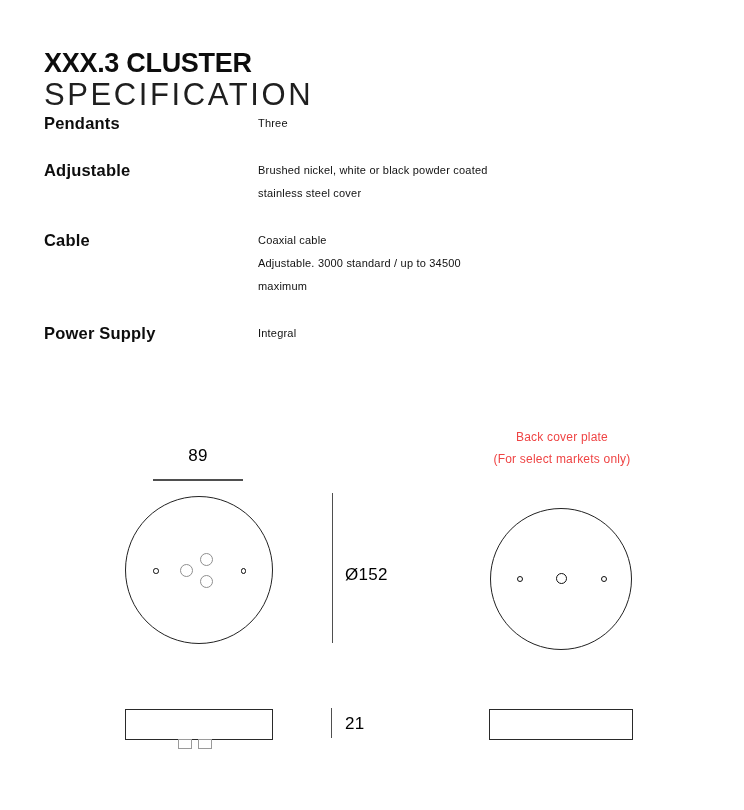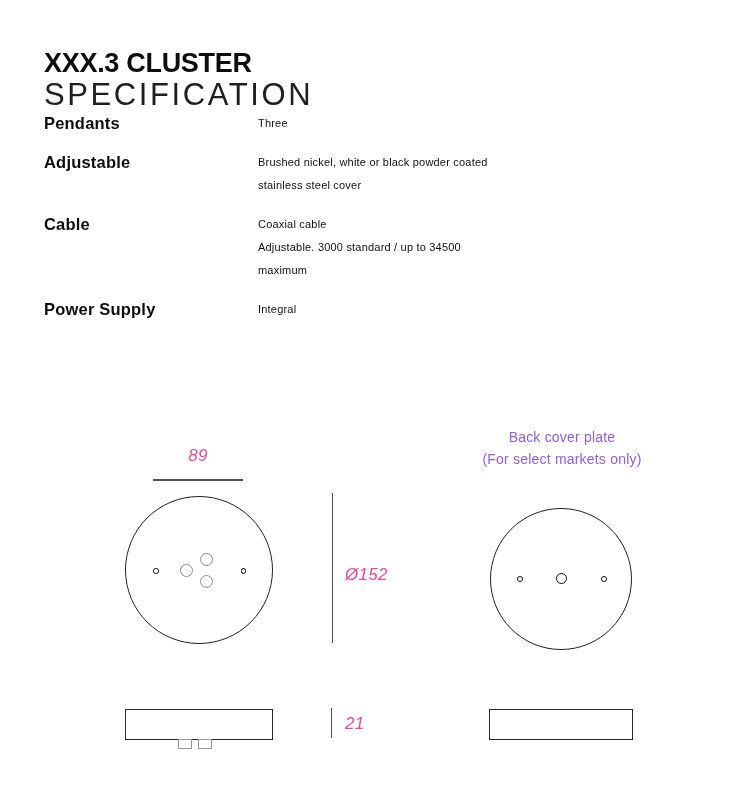--- a/index.html
+++ b/index.html
@@ -20,37 +20,36 @@
   }
   .subtitle {
     font-size: 31px; font-weight: 400; letter-spacing: 2.6px;
     color: #1f1f1f; line-height: 28px; margin-top: 2px;
   }
 
   
   .spec {
     position: absolute; left: 44px; top: 112px;
     display: grid; grid-template-columns: 214px 436px;
-    row-gap: 16px;
+    row-gap: 24px;
   }
   .spec-label {
     font-size: 16.5px; font-weight: bold; color: #0d0d0d;
     line-height: 23px; letter-spacing: 0.2px;
   }
   .spec-value {
     font-size: 11px; color: #111111; line-height: 23px;
     letter-spacing: 0.2px; white-space: pre-line;
   }
 
   
   .dwg { position: absolute; }
   .dim-text {
-    font-size: 17px; color: #ec4899; line-height: 20px;
+    font-size: 17px; color: #000000; line-height: 20px;
     letter-spacing: 0.3px;
-    font-style: italic;
   }
   .circle { border-radius: 50%; border: 1.3px solid #222222; }
   .hole-dark {
     width: 5.5px; height: 5.5px; border-radius: 50%;
     border: 1.7px solid #0a0a0a;
   }
   .hole-gray {
     width: 13px; height: 13px; border-radius: 50%;
     border: 1.2px solid #8f8f8f;
   }
@@ -60,21 +59,21 @@
   }
   .hole-mid {
     width: 11px; height: 11px; border-radius: 50%;
     border: 1.3px solid #111111;
   }
   .dim-hline { height: 2px; background: #4f4f4f; }
   .dim-vline { width: 1.5px; background: #4f4f4f; }
   .side-rect { border: 1.5px solid #2a2a2a; background: #ffffff; }
   .tab { border: 1.8px solid #9a9a9a; background: #ffffff; }
   .back-label {
-    font-size: 14px; color: #8b5cf6; line-height: 21.5px;
+    font-size: 12px; color: #ef4444; line-height: 21.5px;
     text-align: center; white-space: pre-line; letter-spacing: 0.2px;
   }
 </style>
 </head>
 <body>
 
 <div class="page">
 
   <div class="header">
     <div class="title">XXX.3 CLUSTER</div>

